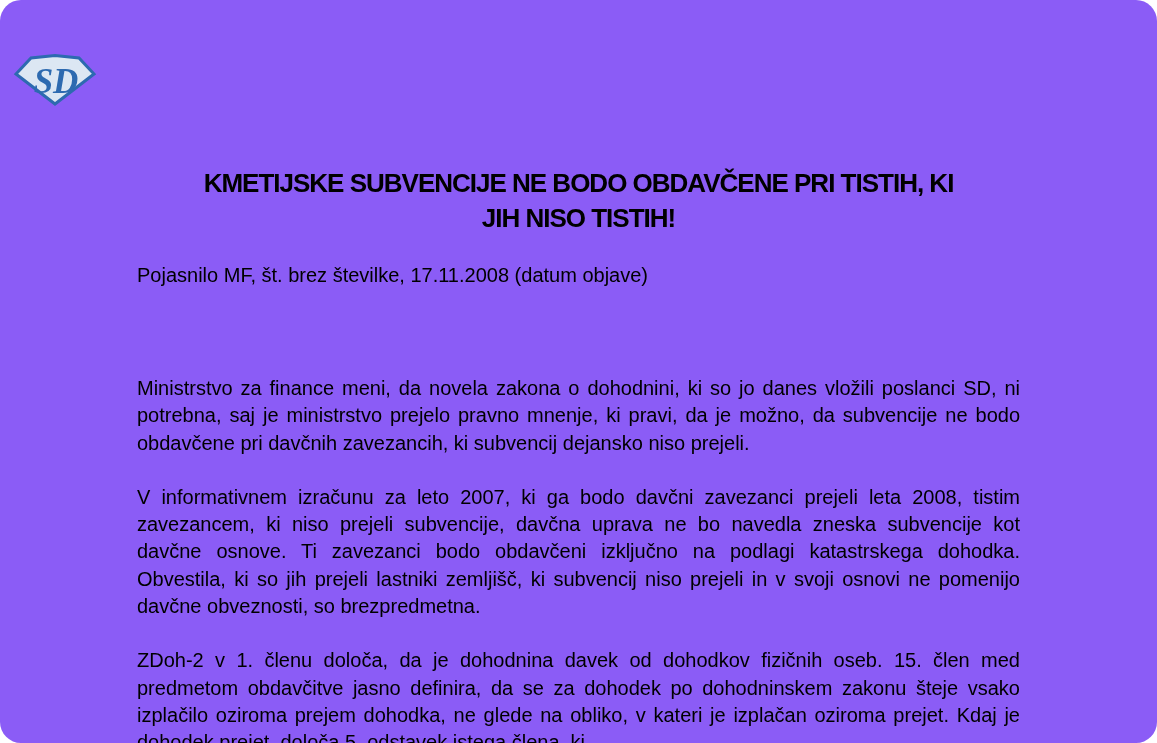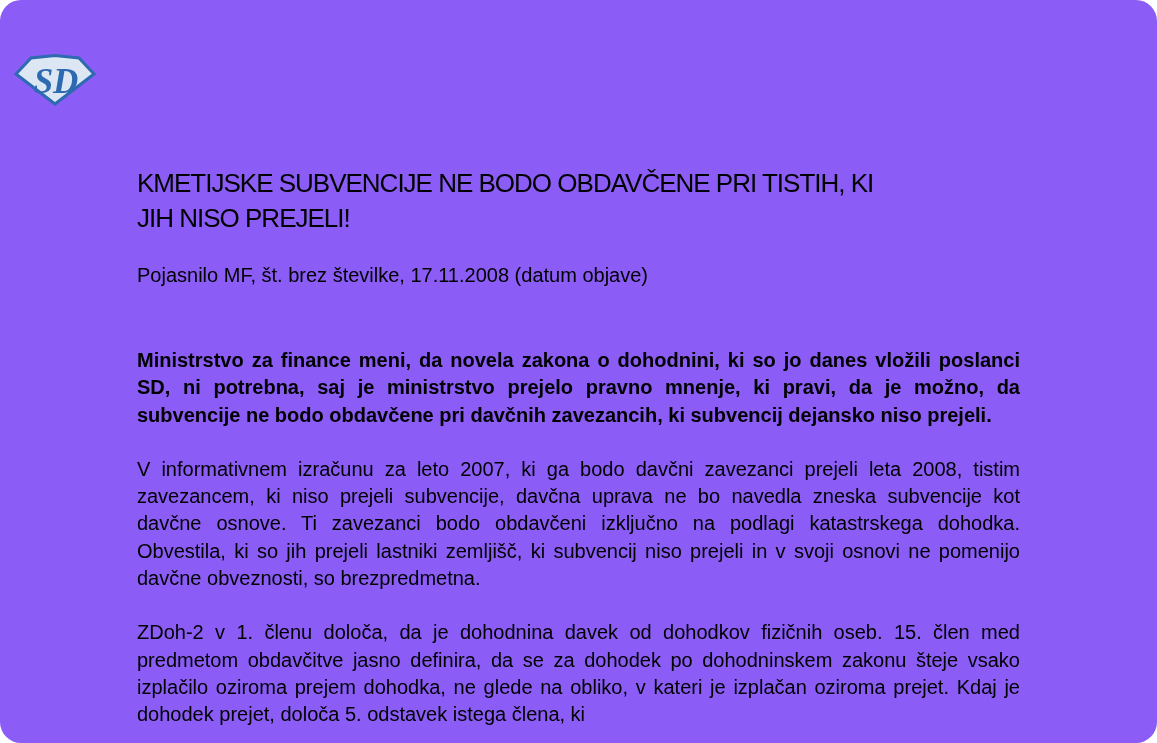--- a/index.html
+++ b/index.html
@@ -21,58 +21,59 @@
     height: 56px;
   }
   .content {
     position: absolute;
     left: 137px;
     top: 0;
     width: 883px;
   }
   .title {
     margin: 166px 0 0 0;
+    text-align: center;
     font-size: 26px;
-    font-weight: normal;
+    font-weight: bold;
     line-height: 35px;
     letter-spacing: -1px;
   }
   .title-line { display: block; }
   .subtitle {
     margin: 26px 0 0 0;
     font-size: 20px;
     line-height: 27px;
     font-weight: normal;
   }
   .para {
     margin: 27px 0 0 0;
     font-size: 20px;
     line-height: 27.3px;
     text-align: justify;
   }
   .para.bold {
-    font-weight: bold;
-    margin-top: 58px;
+    font-weight: normal;
+    margin-top: 86px;
   }
 </style>
 </head>
 <body>
 
 <div class="page">
 
   <svg class="logo" viewBox="0 0 168 108" xmlns="http://www.w3.org/2000/svg" aria-hidden="true">
     <path d="M6 42 L36 10 L84 5 L132 10 L162 42 L84 102 Z" fill="#dce7f3" stroke="#2d6ab0" stroke-width="6" stroke-linejoin="miter"></path>
     <text x="86" y="80" text-anchor="middle" font-family="Liberation Serif, serif" font-style="italic" font-weight="bold" font-size="70" fill="#2d6ab0">SD</text>
   </svg>
 
   <div class="content">
 
     <h1 class="title">
       <span class="title-line">KMETIJSKE SUBVENCIJE NE BODO OBDAVČENE PRI TISTIH, KI</span>
-      <span class="title-line">JIH NISO PREJELI!</span>
+      <span class="title-line">JIH NISO TISTIH!</span>
     </h1>
 
     <p class="subtitle">Pojasnilo MF, št. brez številke, 17.11.2008 (datum objave)</p>
 
     <p class="para bold">Ministrstvo za finance meni, da novela zakona o dohodnini, ki so jo danes vložili poslanci SD, ni potrebna, saj je ministrstvo prejelo pravno mnenje, ki pravi, da je možno, da subvencije ne bodo obdavčene pri davčnih zavezancih, ki subvencij dejansko niso prejeli.</p>
 
     <p class="para">V informativnem izračunu za leto 2007, ki ga bodo davčni zavezanci prejeli leta 2008, tistim zavezancem, ki niso prejeli subvencije, davčna uprava ne bo navedla zneska subvencije kot davčne osnove. Ti zavezanci bodo obdavčeni izključno na podlagi katastrskega dohodka. Obvestila, ki so jih prejeli lastniki zemljišč, ki subvencij niso prejeli in v svoji osnovi ne pomenijo davčne obveznosti, so brezpredmetna.</p>
 
     <p class="para">ZDoh-2 v 1. členu določa, da je dohodnina davek od dohodkov fizičnih oseb. 15. člen med predmetom obdavčitve jasno definira, da se za dohodek po dohodninskem zakonu šteje vsako izplačilo oziroma prejem dohodka, ne glede na obliko, v kateri je izplačan oziroma prejet. Kdaj je dohodek prejet, določa 5. odstavek istega člena, ki</p>
 

